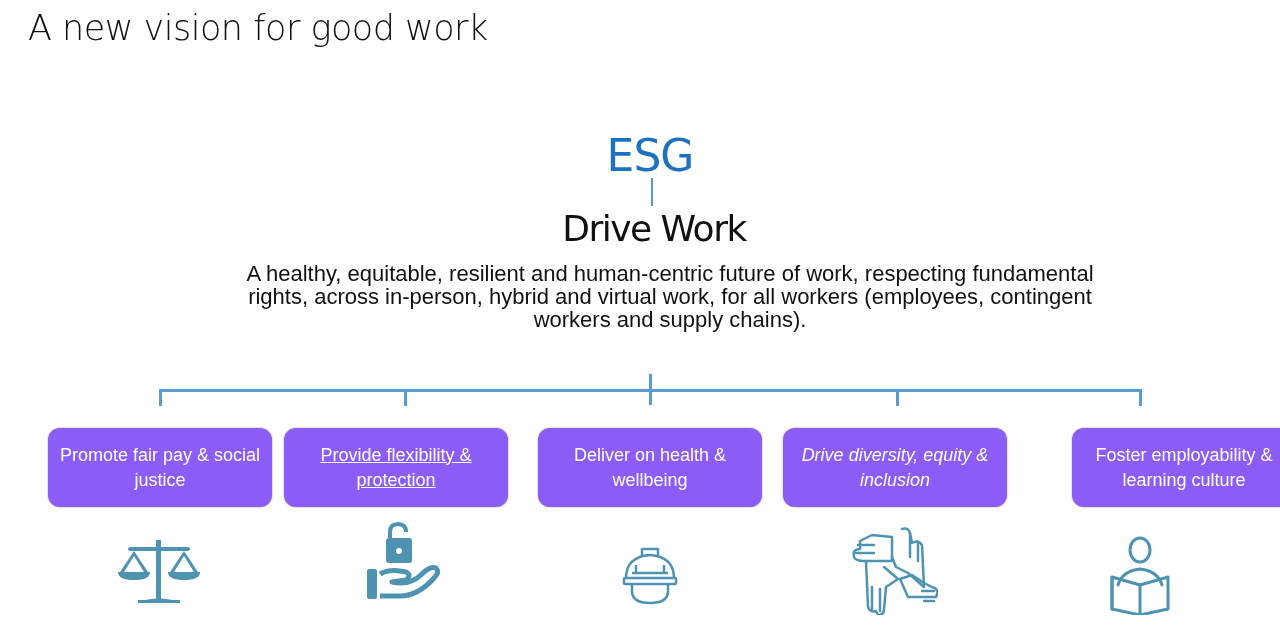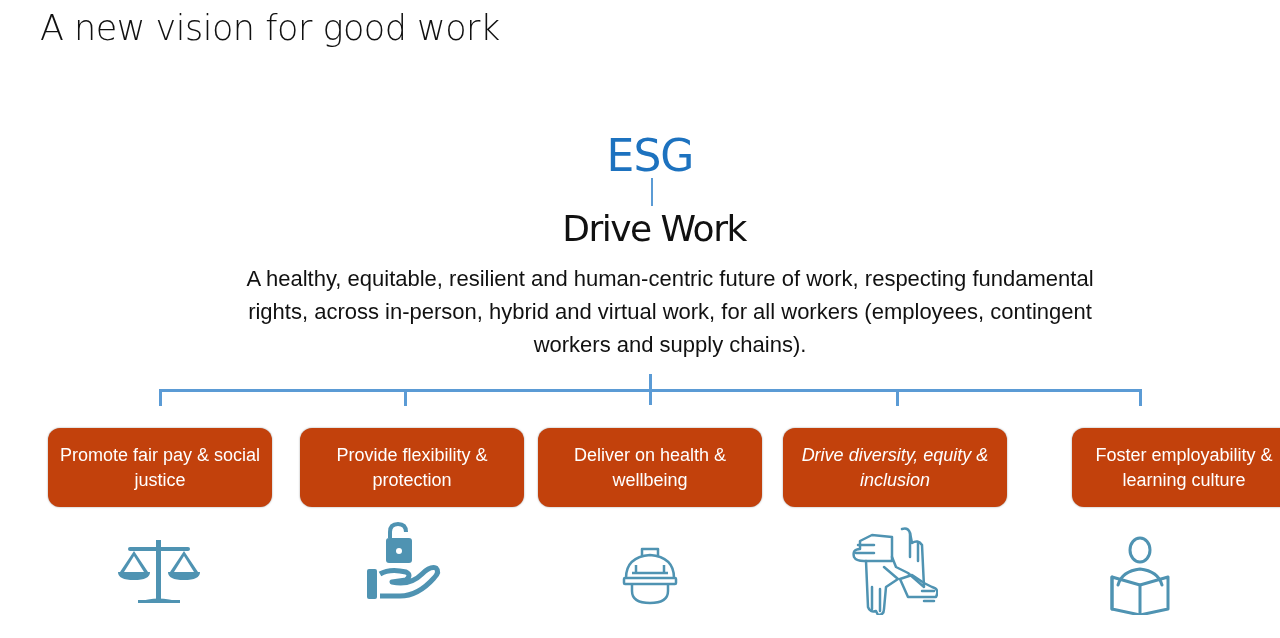--- a/index.html
+++ b/index.html
@@ -1,24 +1,24 @@
 <!DOCTYPE html>
 <html><head>
 <meta charset="utf-8">
 <style>
   html, body { margin:0; padding:0; background:#ffffff; }
   body { width:1280px; height:638px; position:relative; overflow:hidden; font-family:"Liberation Sans", sans-serif; }
-  .title { position:absolute; left:40px; top:8px; font-family:"DejaVu Sans", sans-serif; font-weight:300; font-size:35px; color:#111; letter-spacing:-0.5px; }
+  .title { position:absolute; left:28px; top:8px; font-family:"DejaVu Sans", sans-serif; font-weight:300; font-size:35px; color:#111; letter-spacing:-0.5px; }
   .esg { position:absolute; left:560px; width:180px; top:130px; text-align:center; font-family:"DejaVu Sans", sans-serif; font-size:44px; color:#1d72bf; letter-spacing:-1px; }
   .esg-line { position:absolute; left:651px; top:178px; width:2px; height:28px; background:#5b9bd5; }
   .gw { position:absolute; left:454px; width:400px; top:208px; text-align:center; font-family:"DejaVu Sans", sans-serif; font-size:36px; color:#111; letter-spacing:-1.5px; }
-  .desc { position:absolute; left:230px; width:880px; top:262px; text-align:center; font-family:"Liberation Sans", sans-serif; font-size:22px; line-height:33px; color:#111; }
+  .desc { position:absolute; left:230px; width:880px; top:262px; text-align:center; font-family:"Liberation Sans", sans-serif; font-size:22px; line-height:23px; color:#111; }
   .hline { position:absolute; left:160px; width:982px; top:389px; height:3px; background:#5b9bd5; }
   .vline { position:absolute; width:3px; background:#5b9bd5; }
-  .box { position:absolute; top:428px; width:224px; height:79px; background:#c2410c; border-radius:12px; box-shadow:0 0 2px #999; color:#fff; display:flex; align-items:center; justify-content:center; text-align:center; font-size:18px; line-height:25px; padding:0 10px; box-sizing:border-box; }
+  .box { position:absolute; top:428px; width:224px; height:79px; background:#8b5cf6; border-radius:12px; box-shadow:0 0 2px #999; color:#fff; display:flex; align-items:center; justify-content:center; text-align:center; font-size:18px; line-height:25px; padding:0 10px; box-sizing:border-box; }
   .icon { position:absolute; top:530px; }
   .icon svg { display:block; }
 </style>
 </head>
 <body>
 
 <div class="title">A new vision for good work</div>
 
 <div class="esg">ESG</div>
 <div class="esg-line"></div>
@@ -28,21 +28,21 @@
 <div class="vline" style="left:649px;top:374px;height:31px;"></div>
 <div class="hline"></div>
 <div class="vline" style="left:159px;top:389px;height:17px;"></div>
 <div class="vline" style="left:404px;top:389px;height:17px;"></div>
 <div class="vline" style="left:896px;top:389px;height:17px;"></div>
 <div class="vline" style="left:1139px;top:389px;height:17px;"></div>
 
 <div class="box" style="left:48px;">
     <span>Promote fair pay &amp; social justice</span>
   </div>
-<div class="box" style="left:300px;">
+<div class="box" style="left:284px;text-decoration:underline;">
     <span>Provide flexibility &amp; protection</span>
   </div>
 <div class="box" style="left:538px;justify-content:flex-end;">
     <span>Deliver on health &amp; wellbeing</span>
   </div>
 <div class="box" style="left:783px;font-style:italic;">
     <span>Drive diversity, equity &amp; inclusion</span>
   </div>
 <div class="box" style="left:1072px;">
     <span>Foster employability &amp; learning culture</span>

